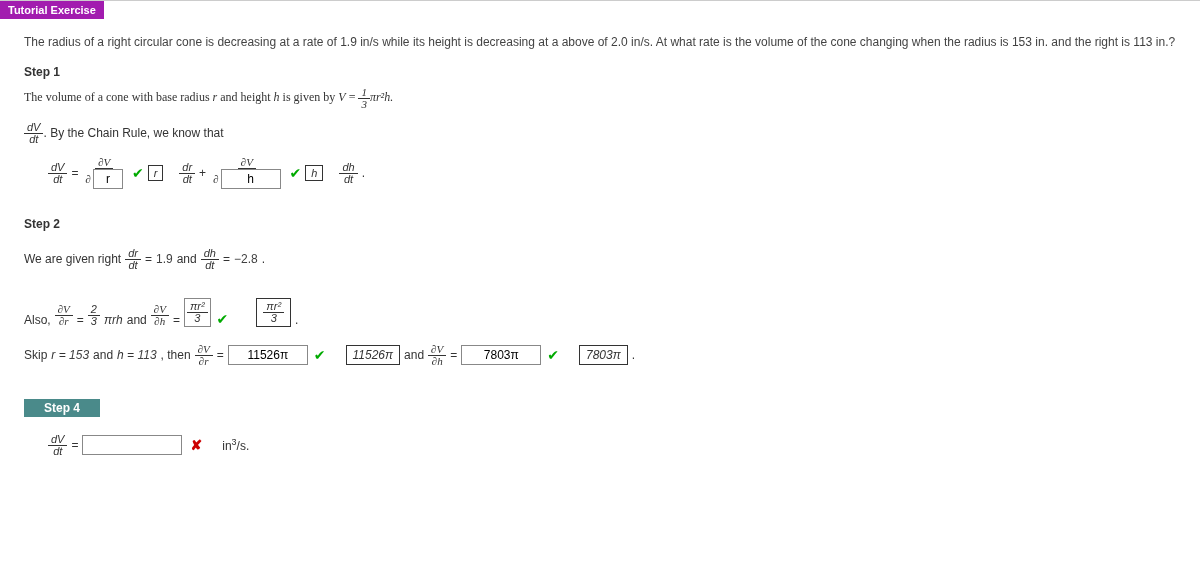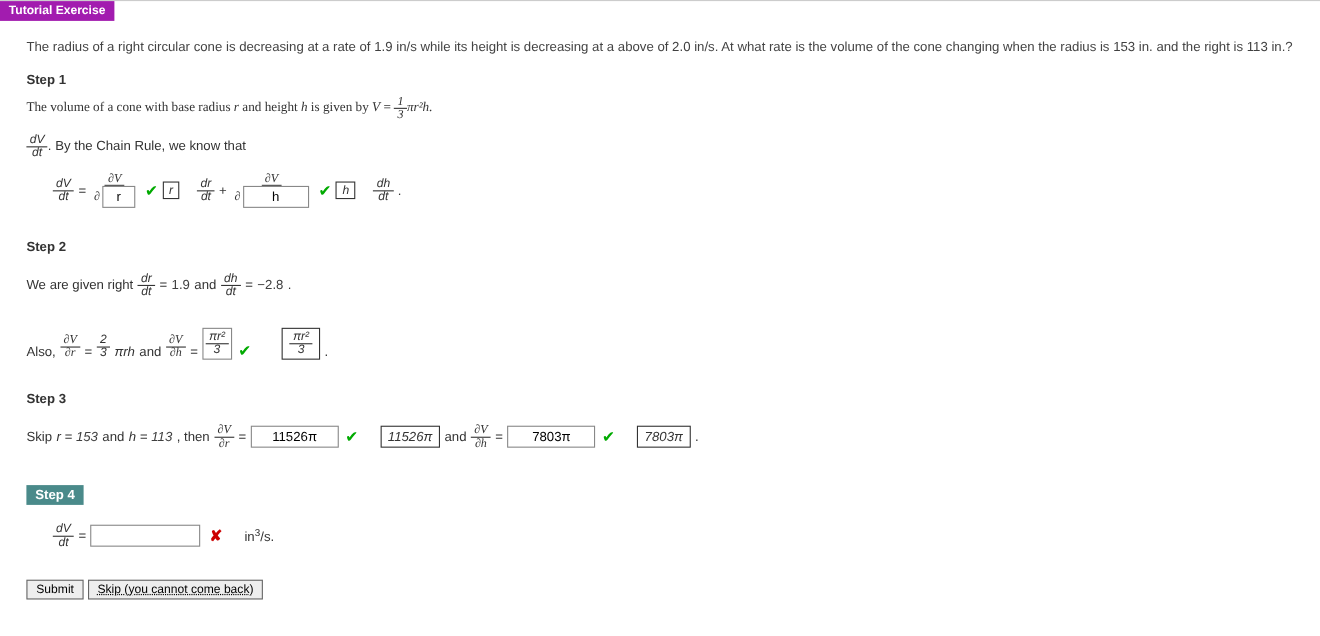--- a/index.html
+++ b/index.html
@@ -16,21 +16,21 @@
     padding: 3px 8px;
     font-weight: bold;
     font-size: 11px;
     display: inline-block;
   }
   .container { border-top: 1px solid #ccc; }
   .content { padding: 8px 16px 8px 24px; }
   .question { color: #444; margin: 8px 0 16px; }
   .red { color: #404040; }
   .step-head { color: #333; font-weight: bold; margin: 16px 0 8px; }
-  .step-active { background: #4a8a8a; color: #fff; padding: 2px 8px; display: inline-block; font-weight: bold; }
+  .step-active { background: #4a8a8a; color: #fff; padding: 2px 20px; display: inline-block; font-weight: bold; }
   .row { display: flex; align-items: center; flex-wrap: wrap; gap: 4px; margin: 8px 0; min-height: 40px; }
   .frac { display: inline-flex; flex-direction: column; align-items: center; font-style: italic; line-height: 1; vertical-align: middle; }
   .frac .top { border-bottom: 1px solid #333; padding: 0 3px; font-size: 11px; }
   .frac .bot { padding: 0 3px; font-size: 11px; }
   .ital { font-style: italic; }
   input.field { border: 1px solid #888; height: 20px; padding: 1px 4px; font-size: 12px; background:#fff; }
   .w30 { width: 30px; text-align: center; }
   .w60 { width: 60px; text-align: center; }
   .w80 { width: 80px; text-align: center; }
   .w100 { width: 100px; }
@@ -151,21 +151,20 @@
       <span style="width:20px;"></span>
       <span class="boxed-ans">
         <span class="frac">
             <span class="top ital">πr²</span>
             <span class="bot">3</span>
           </span>
       </span>
       <span>.</span>
     </div>
 
-    <div class="step-head" style="margin-top:28px;">Step 3</div>
     <div class="row">
       <span>Skip </span>
       <span class="ital"><span>r</span> = <span class="red">153</span></span>
       <span> and </span>
       <span class="ital"><span>h</span> = <span class="red">113</span></span>
       <span>, then </span>
       <span class="frac">
           <span class="top partial">∂V</span>
           <span class="bot partial">∂r</span>
         </span>
@@ -195,19 +194,15 @@
           <span class="top ital">dV</span>
           <span class="bot ital">dt</span>
         </span>
       <span>=</span>
       <input class="field w100" value="" style="">
       <span class="cross">✘</span>
       <span style="width:12px;"></span>
       <span>in<span class="sup">3</span>/s.</span>
     </div>
 
-    <div style="margin-top:20px;">
-      <button class="btn">Submit</button>
-      <button class="btn btn-skip">Skip (you cannot come back)</button>
-    </div>
 
   </div>
 </div>
 
 </body></html>

